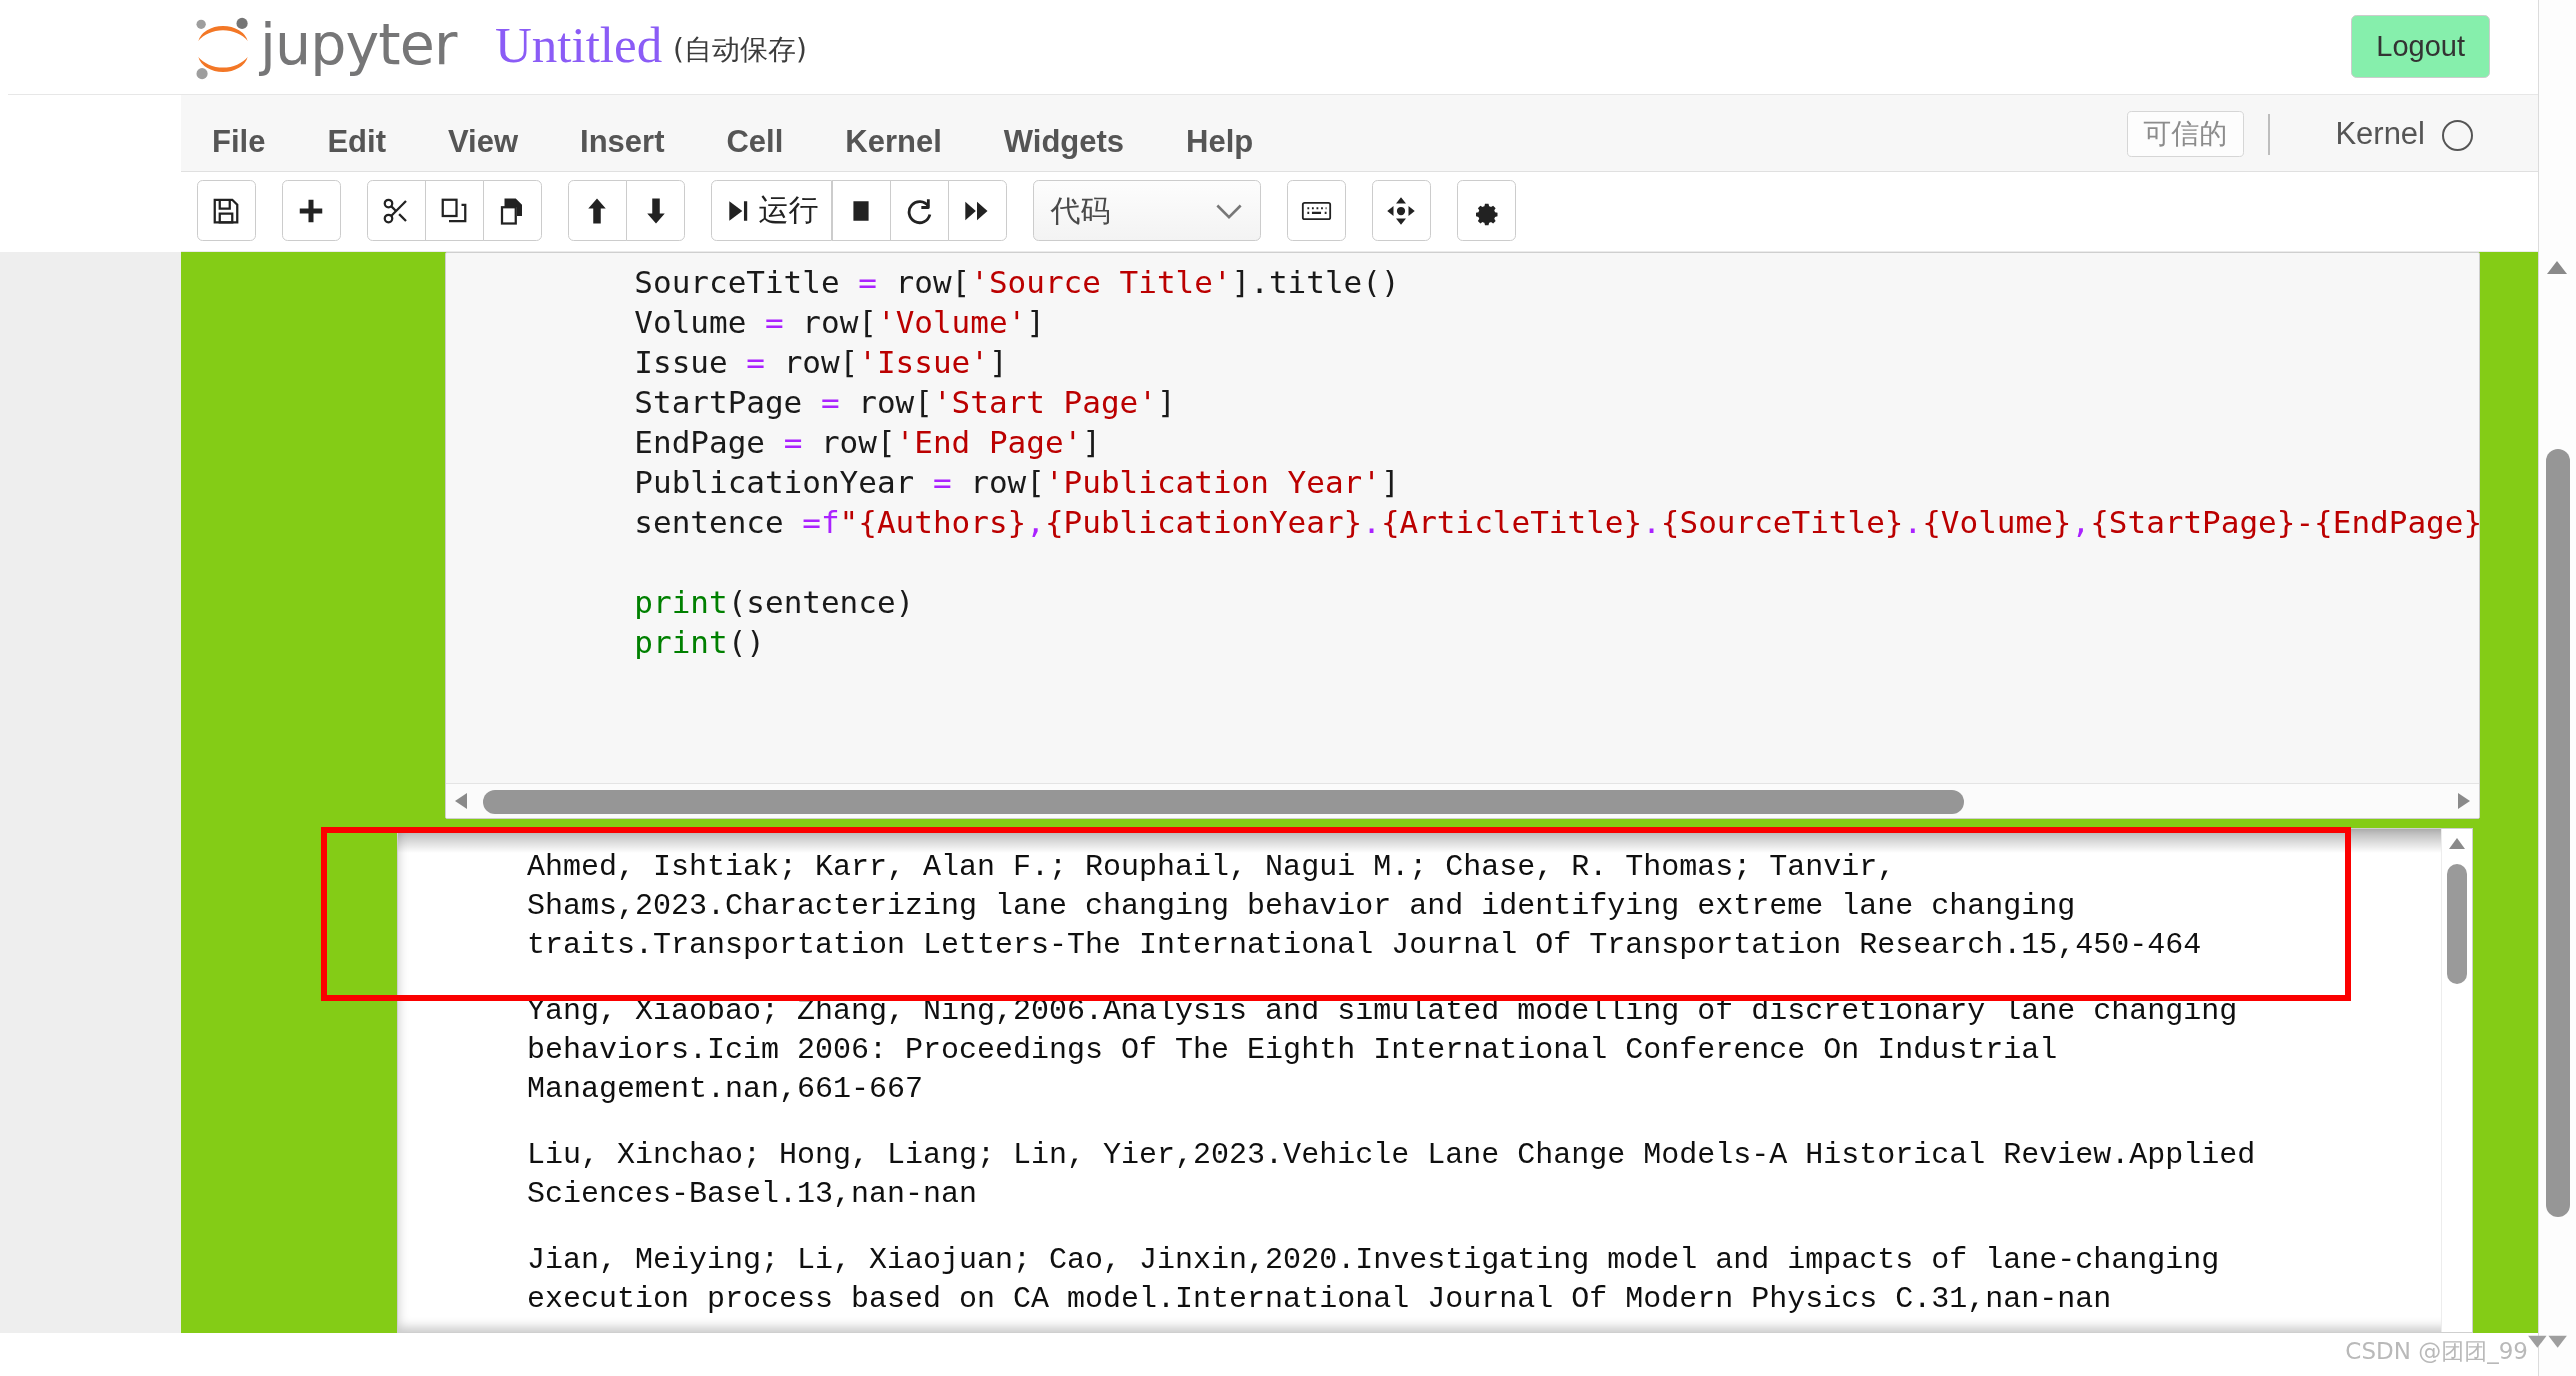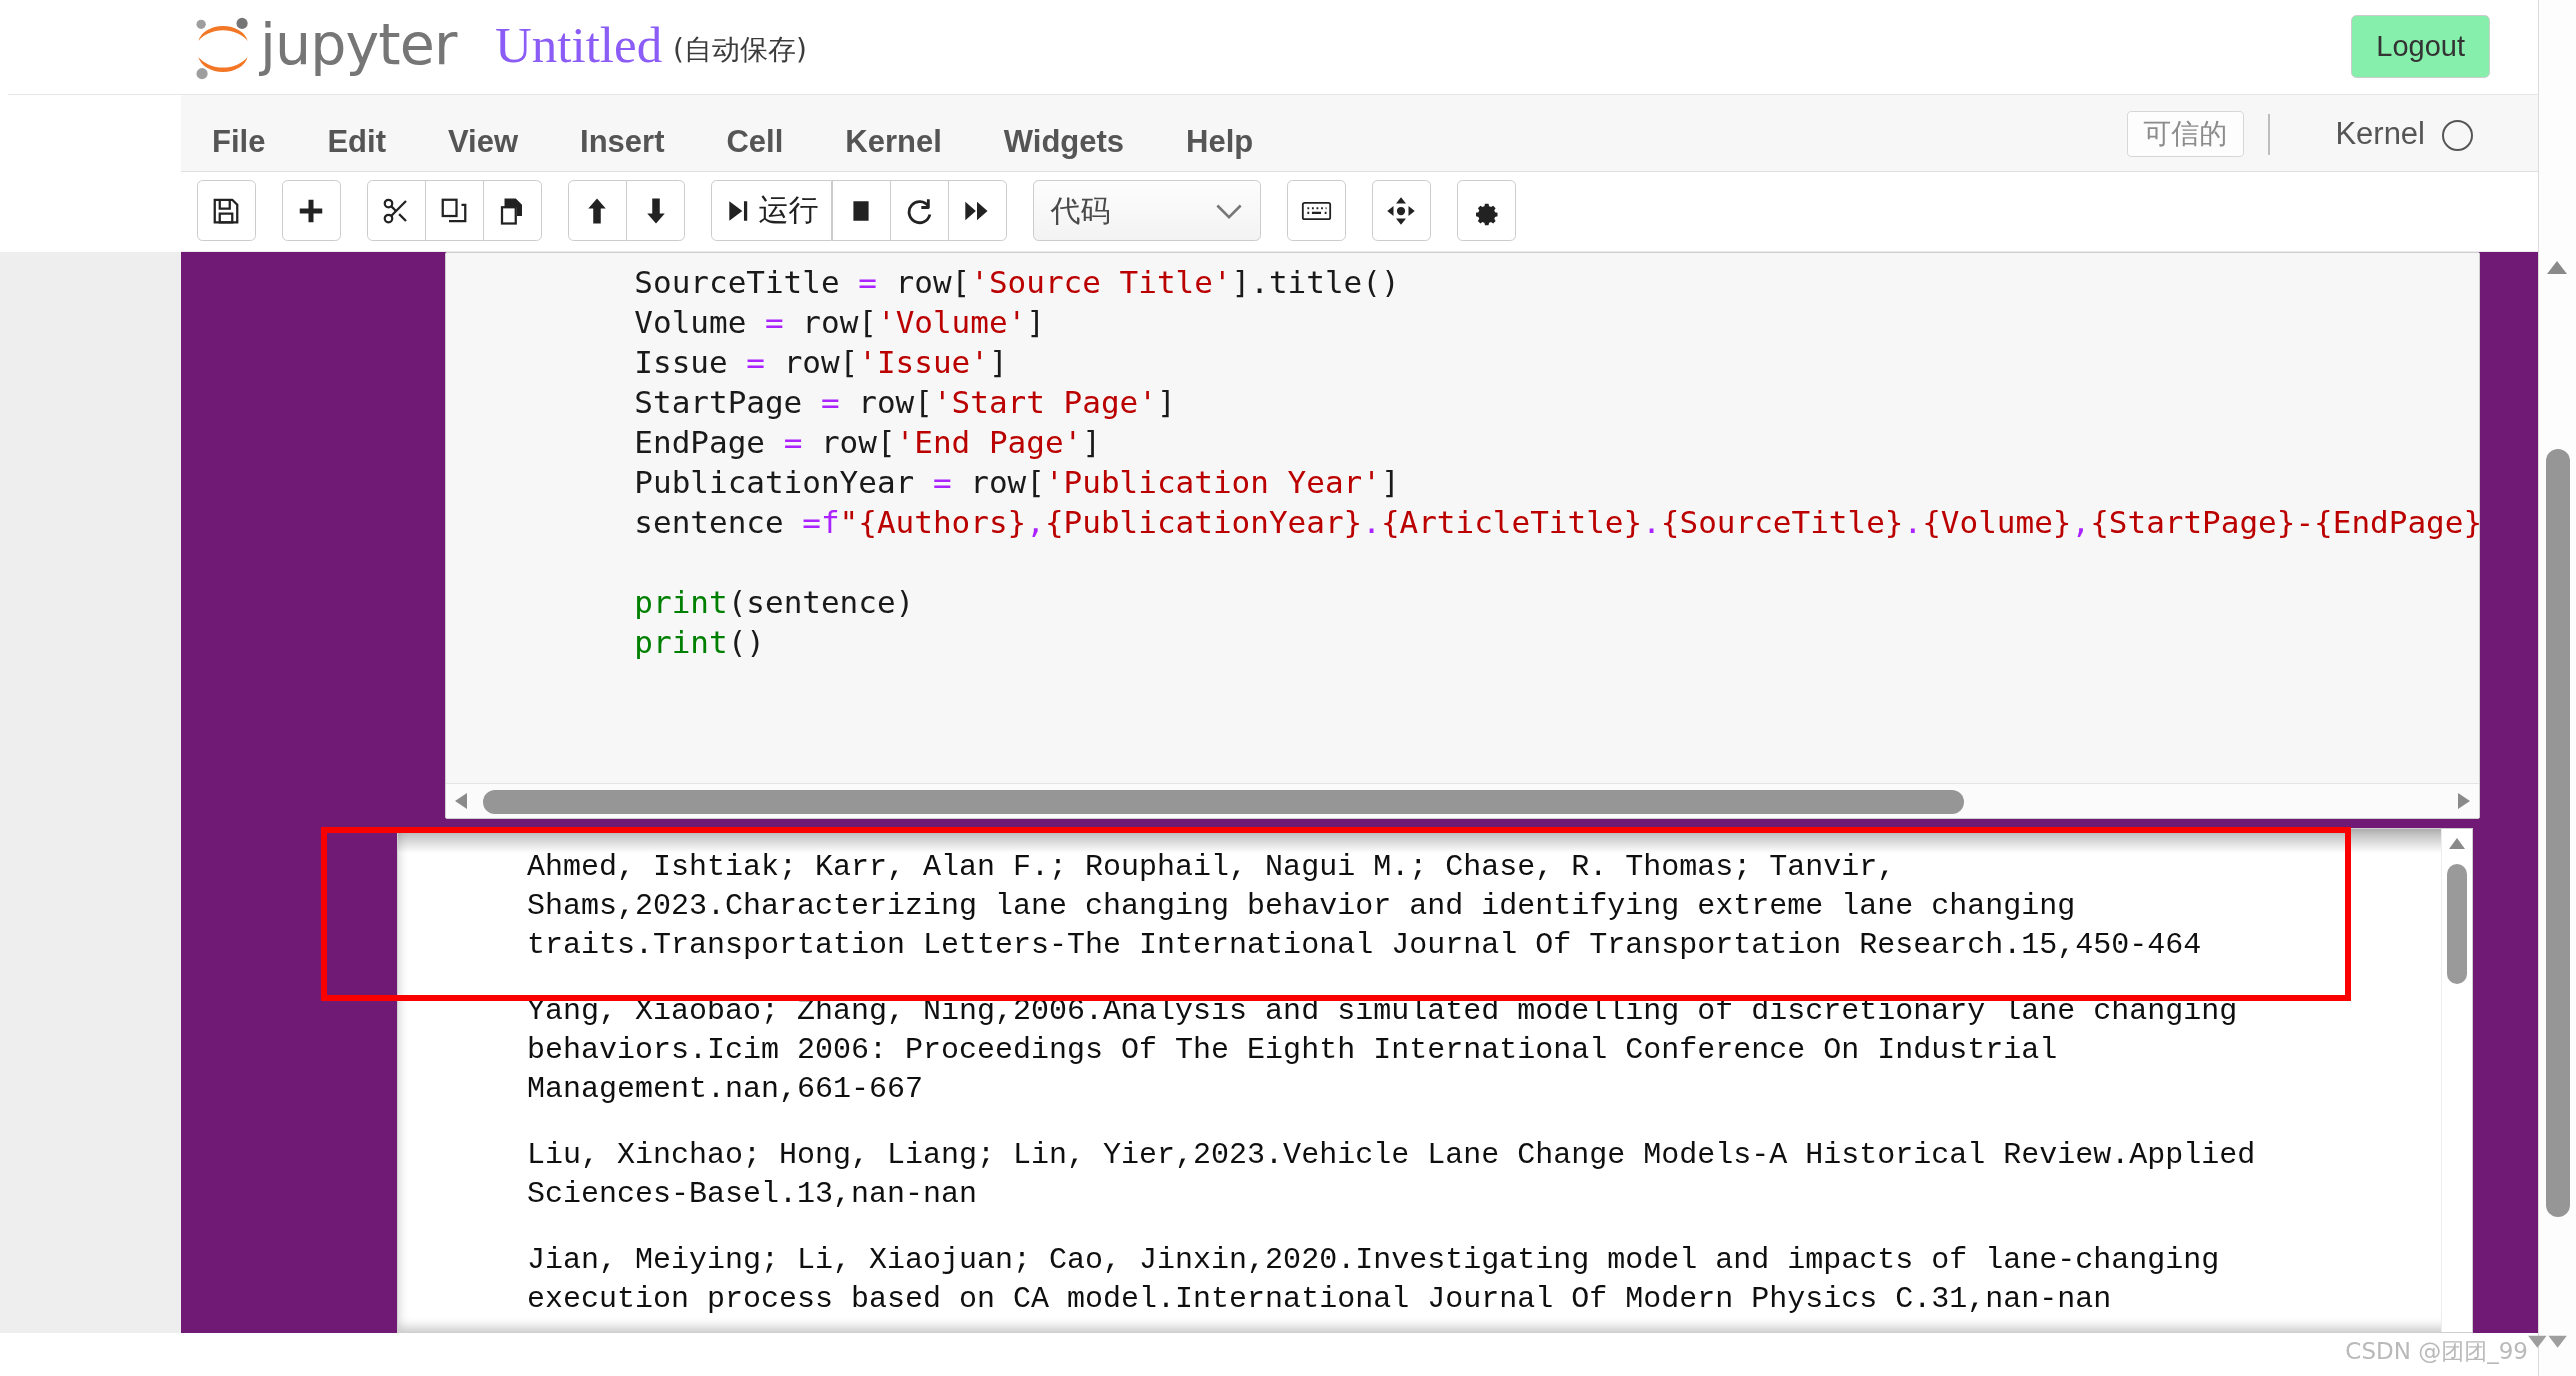--- a/index.html
+++ b/index.html
@@ -221,21 +221,21 @@
     width: 2357px;
     height: 1081px;
     background: #ffffff;
     overflow: hidden;
   }
   .nb-page {
     position: absolute;
     left: 0; top: 0;
     width: 2357px;
     height: 1081px;
-    background: #701a75;
+    background: #84cc16;
   }
 
   
   .cell-wrap {
     position: absolute;
     left: 264px; top: 0;
     width: 2035px;
   }
   .code-input {
     position: relative;

